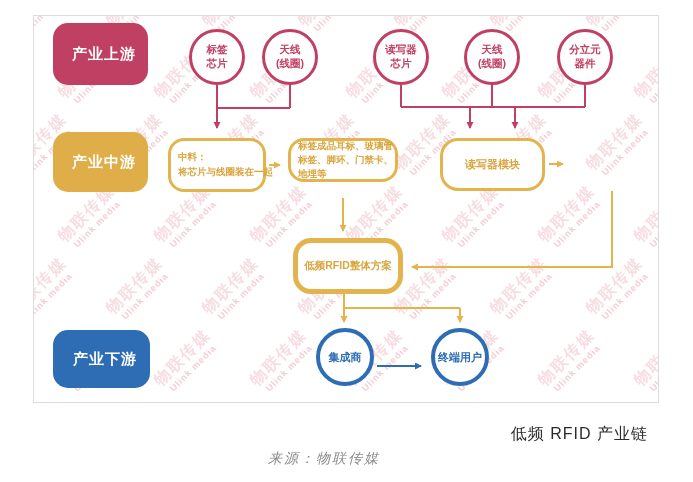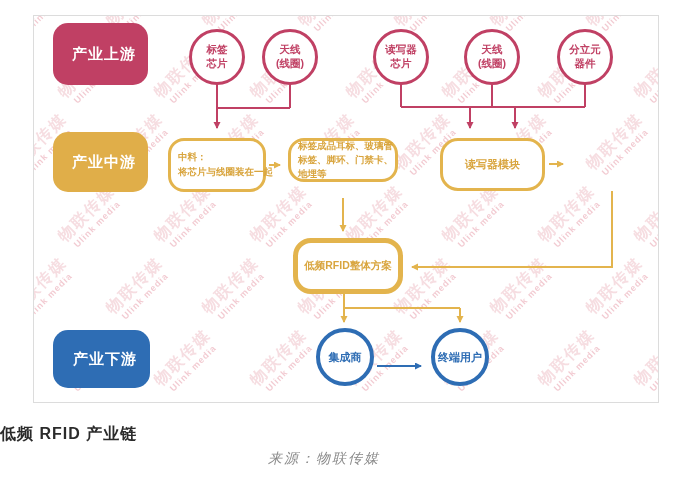--- a/index.html
+++ b/index.html
@@ -20,22 +20,22 @@
   .circle-blue{width:58px;height:58px;border:4px solid #2e6db4;color:#2e6db4;font-size:11px;font-weight:700;}
   .ybox{position:absolute;box-sizing:border-box;background:#ffffff;border:3.5px solid #e3b44d;
         border-radius:16px;color:#d9a53e;display:flex;flex-direction:column;justify-content:center;
         font-weight:600;z-index:3;}
   .ybox.center{align-items:center;text-align:left;}
   .ybox.left{align-items:flex-start;padding-left:7px;padding-right:2px;text-align:center;}
   .ybox .ln{display:block;white-space:nowrap;}
   .thick{border-width:5px;border-radius:18px;}
   .connectors{position:absolute;left:0;top:0;width:693px;height:482px;z-index:2;pointer-events:none;}
   
-  .caption-title{position:absolute;left:0;top:424px;width:648px;text-align:left;
-                 font-size:16px;font-weight:700;color:#2b2b2b;letter-spacing:1px;}
+  .caption-title{position:absolute;left:0;top:424px;width:648px;text-align:right;
+                 font-size:16px;font-weight:400;color:#2b2b2b;letter-spacing:1px;}
   .caption-source{position:absolute;left:0;top:450px;width:648px;text-align:center;
                   font-size:14px;font-style:italic;color:#8a8a8a;letter-spacing:2px;}
 </style>
 </head>
 <body>
 
 <div class="page">
 
   <div class="frame">
     <div>

